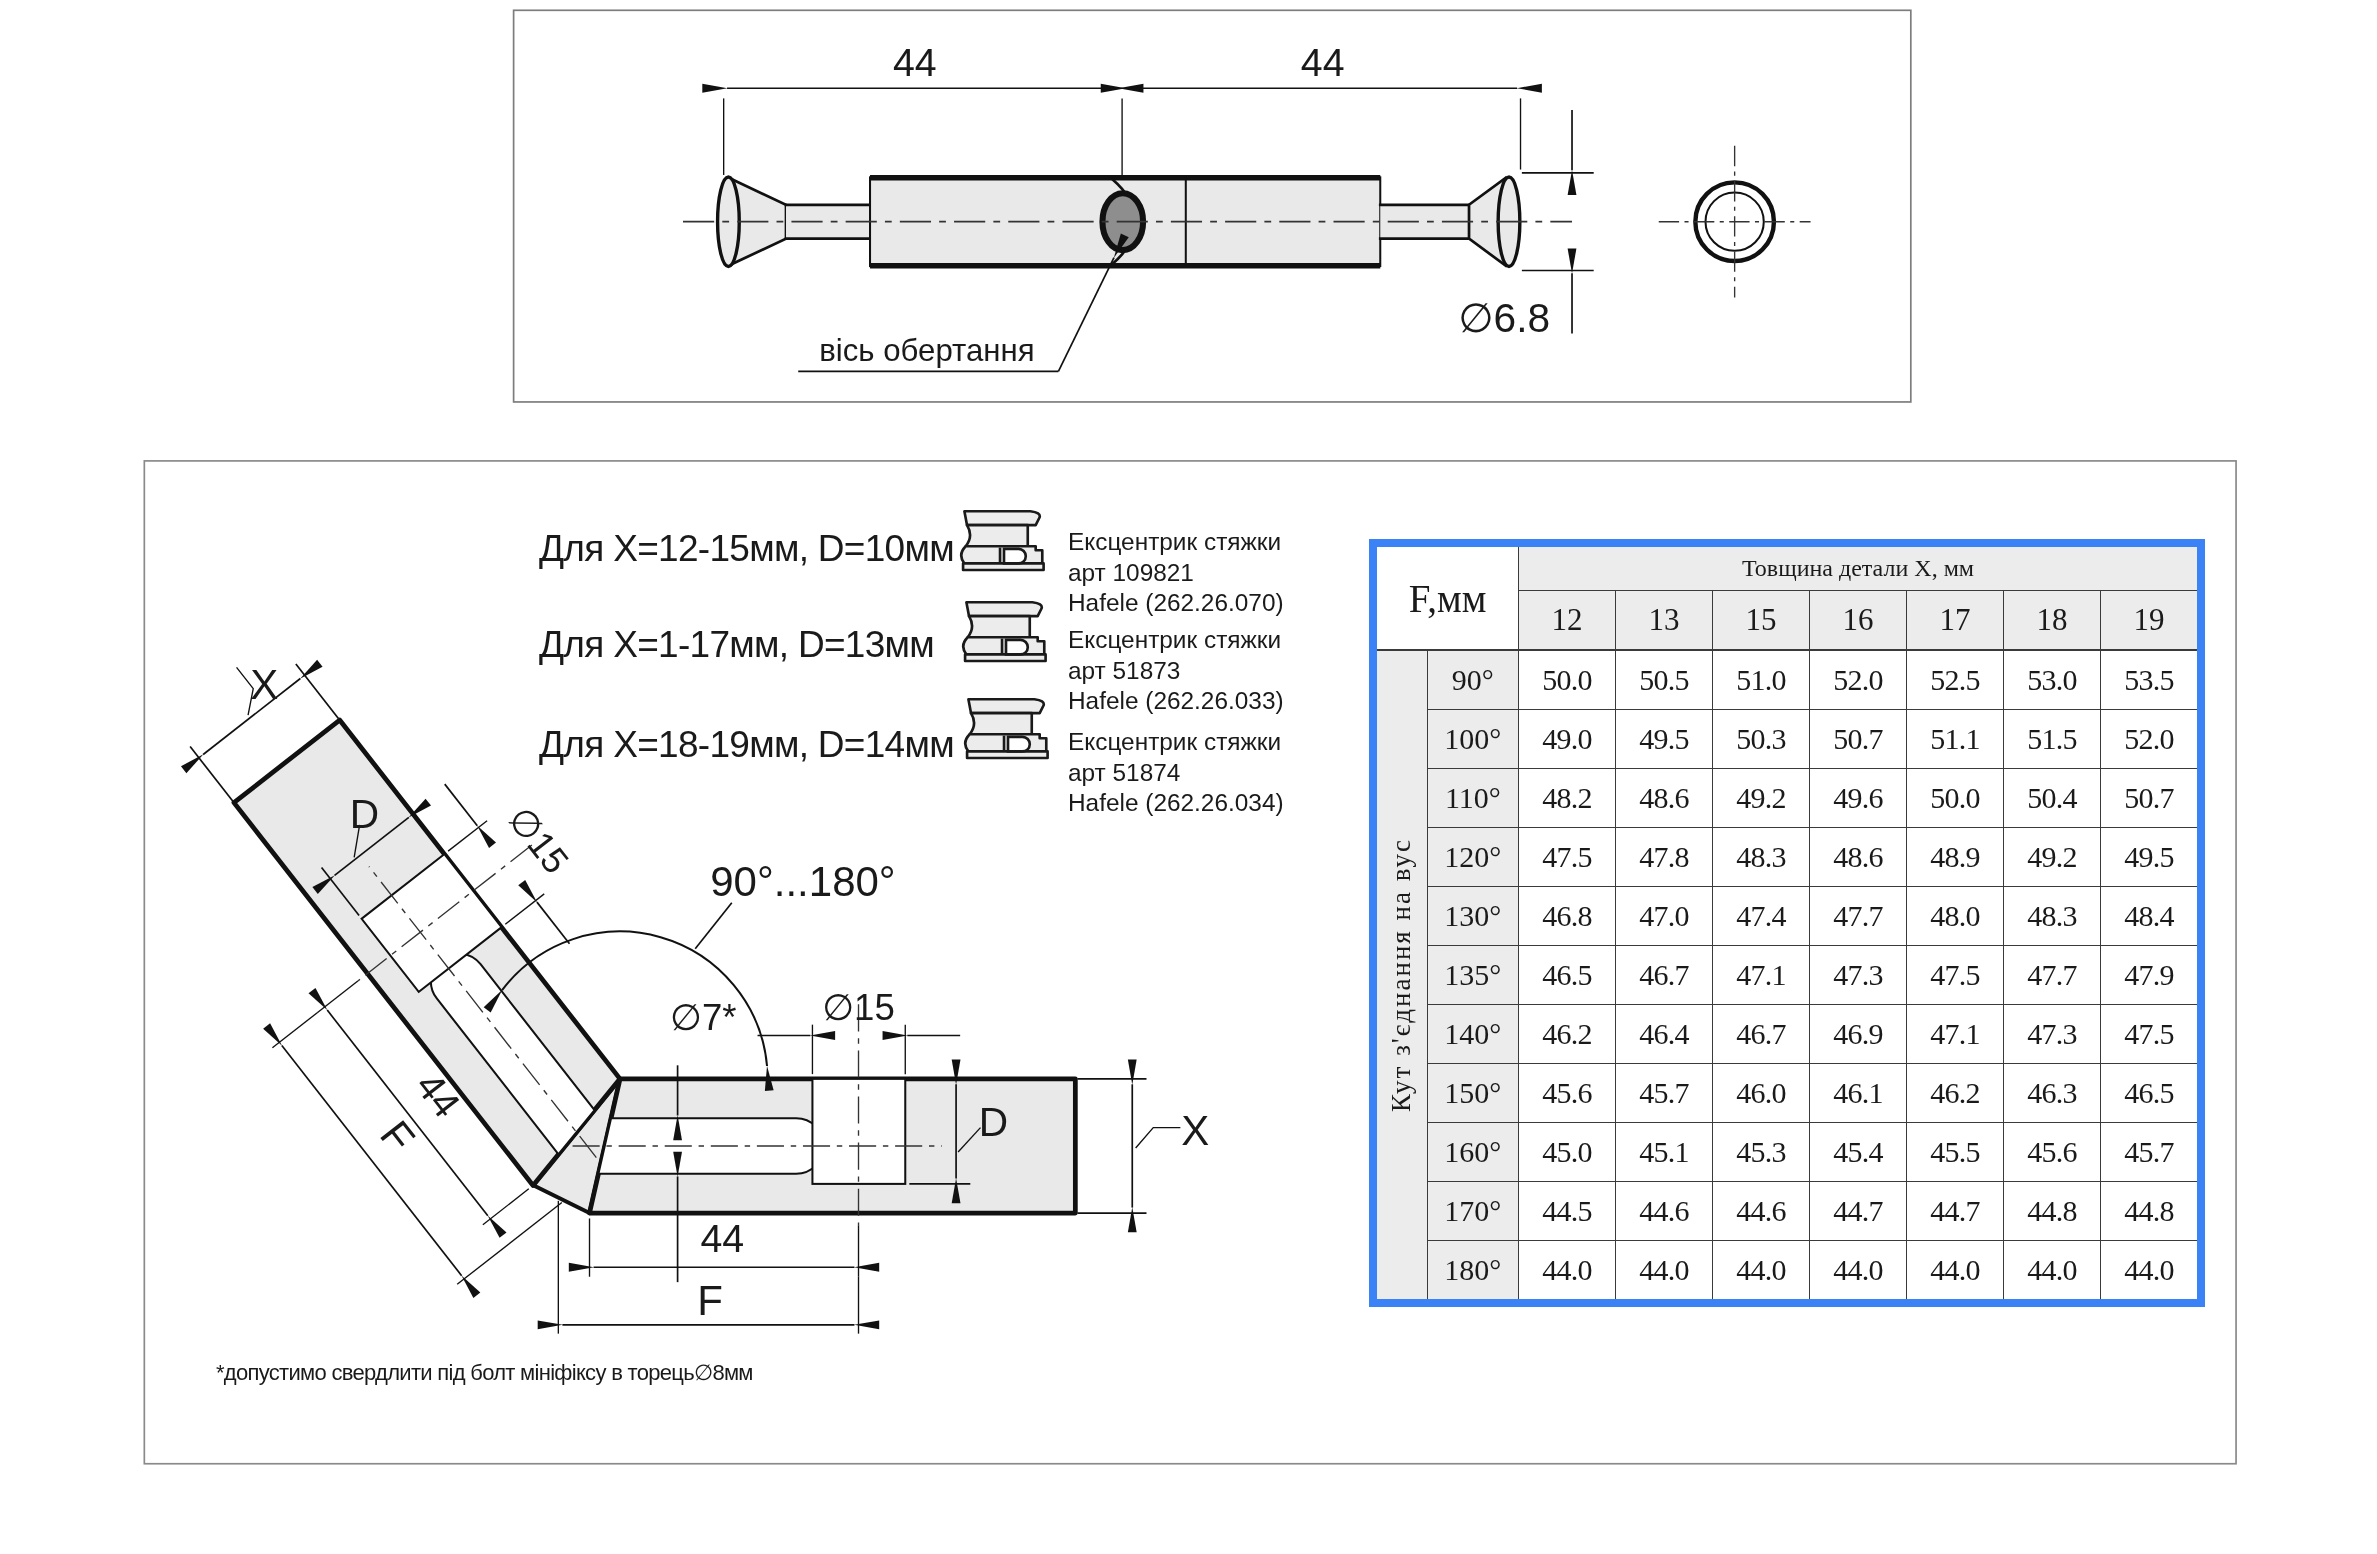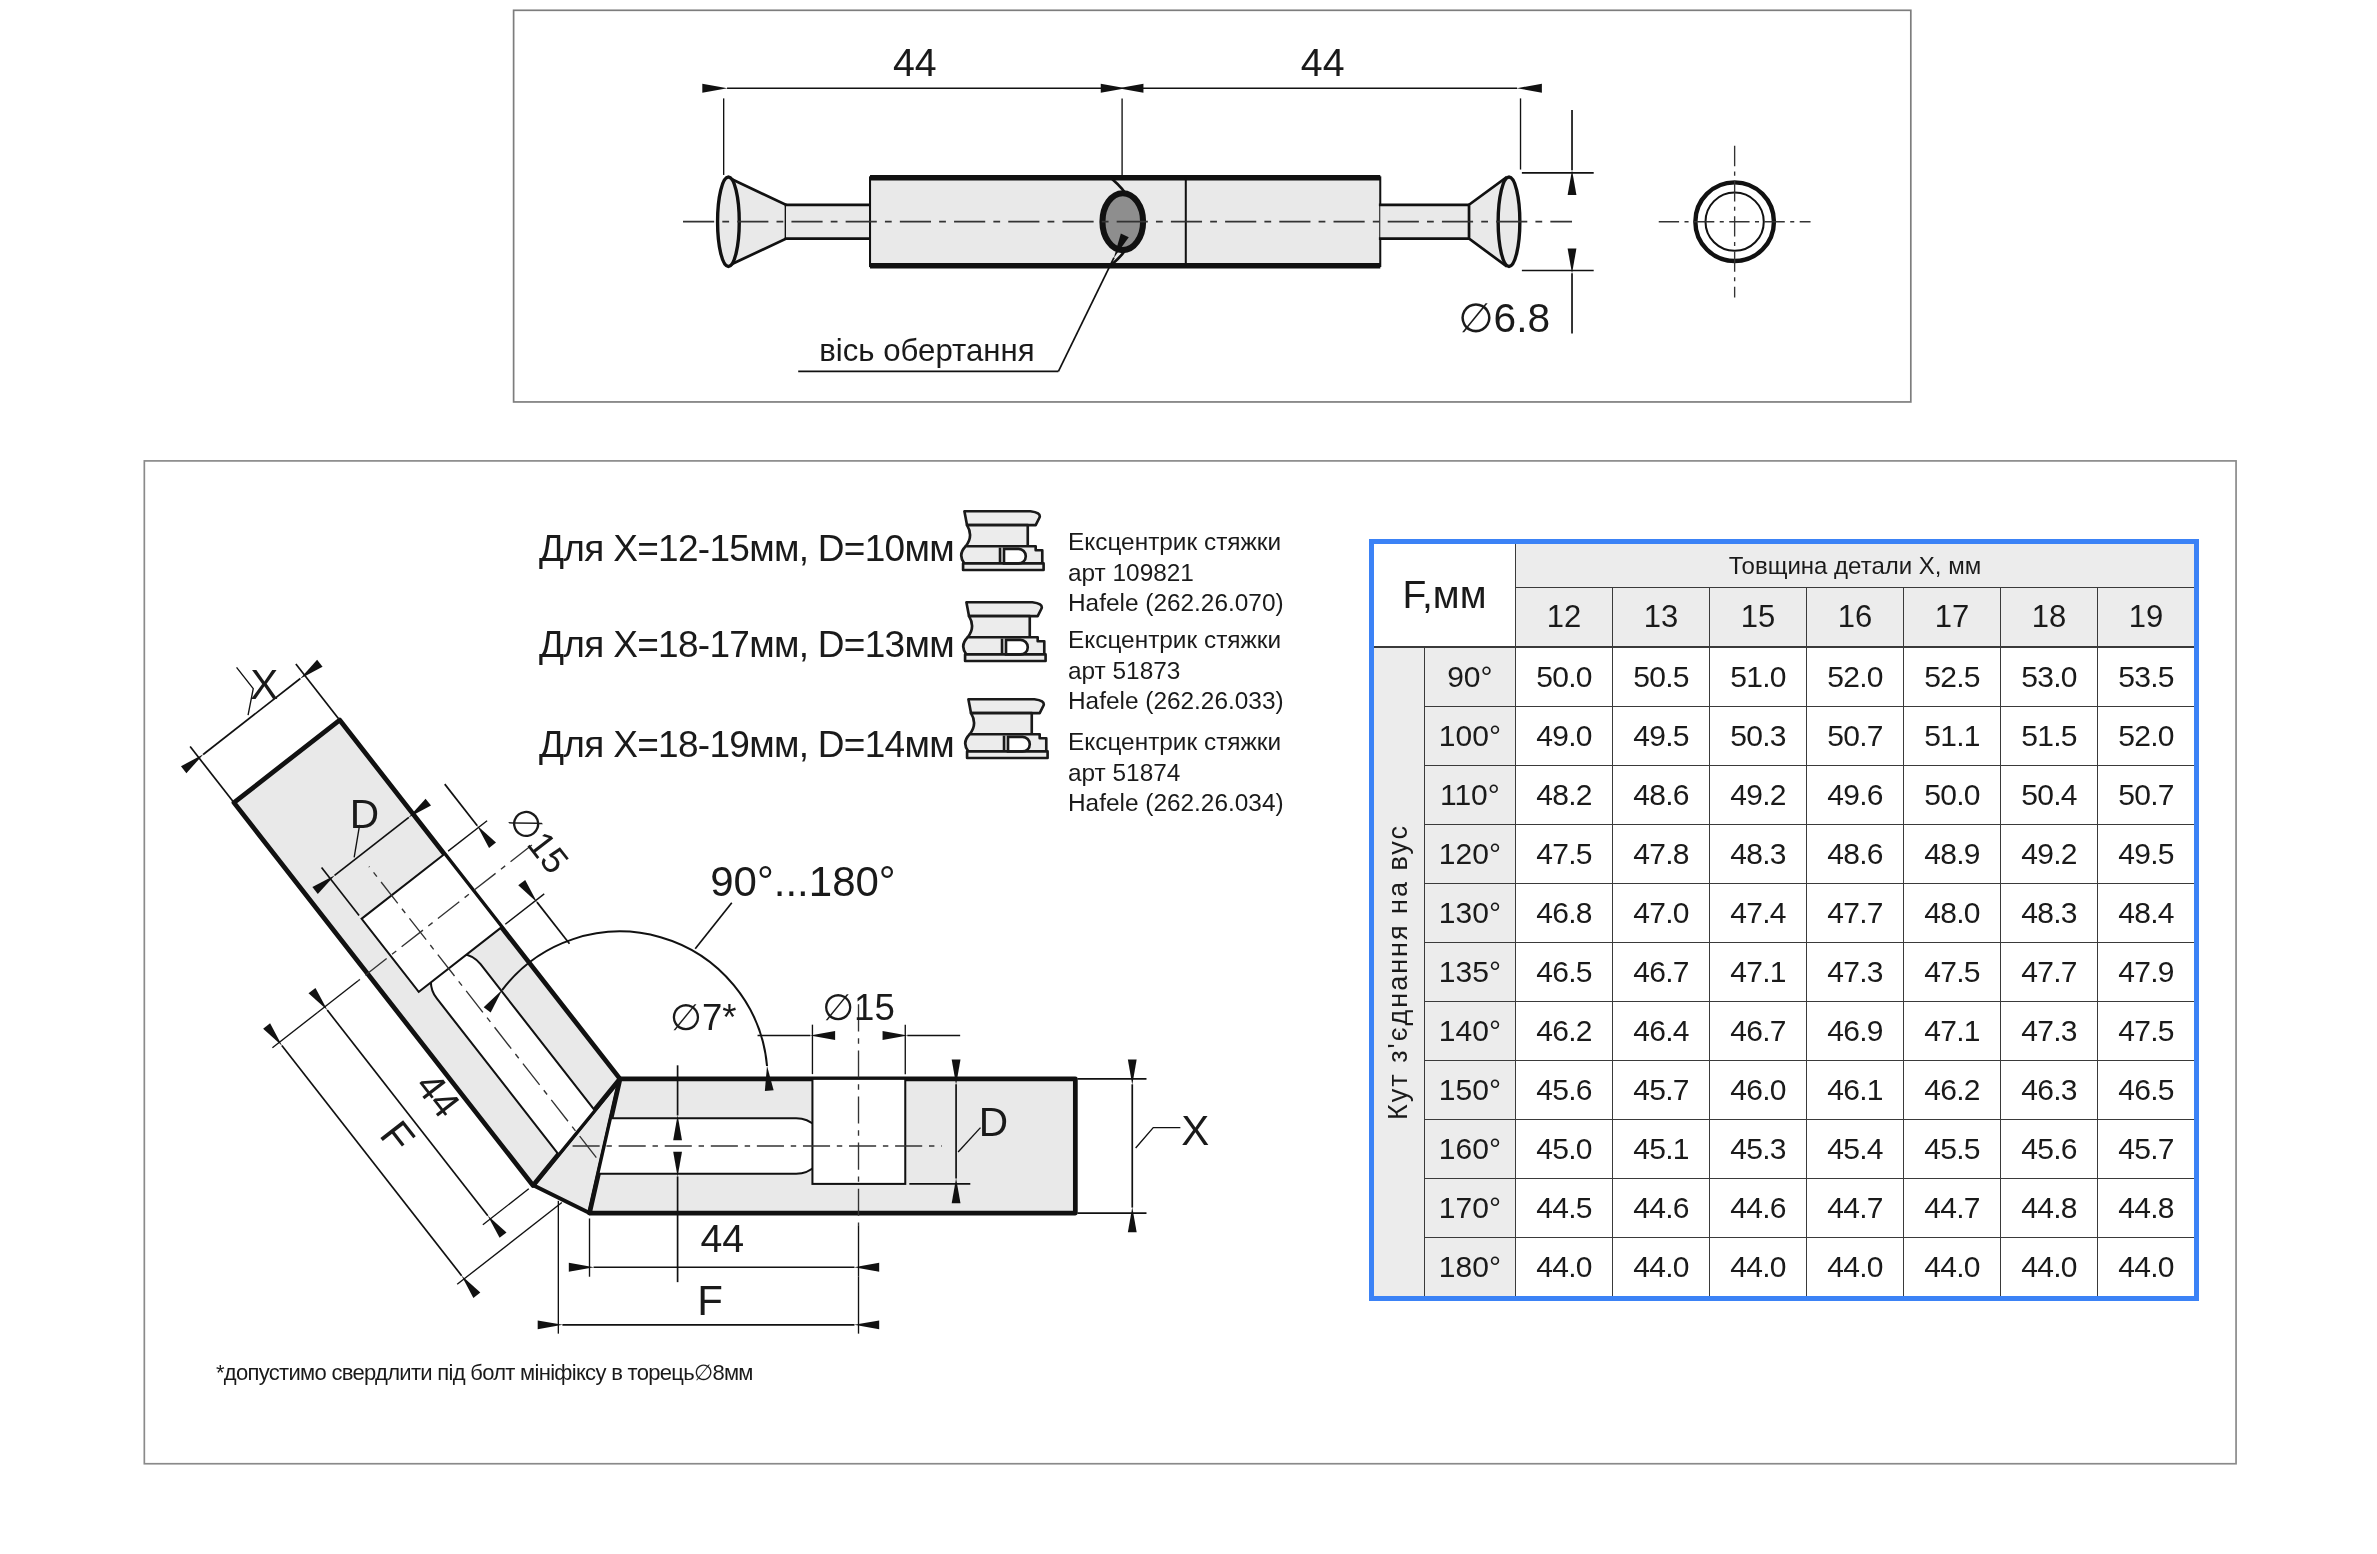--- a/index.html
+++ b/index.html
@@ -11,21 +11,21 @@
   .artblock{font-size:24.4px;line-height:30.5px;white-space:nowrap;margin-top:29px;}
   .cam-icon{display:block;}
   .camfill{fill:#ececec;stroke:#1a1a1a;stroke-width:4;stroke-linejoin:round;}
   .camD{fill:#fff;stroke:#1a1a1a;stroke-width:4;}
   .camline{stroke:#1a1a1a;stroke-width:4;}
   
   .footnote{font-size:22px;letter-spacing:-0.7px;white-space:nowrap;}
   
   table.spec{border-collapse:collapse;table-layout:fixed;background:#fff;}
   table.spec th,table.spec td{border:1.4px solid #3a3a3a;padding:0;text-align:center;vertical-align:middle;font-weight:normal;}
-  table.spec{border:5px solid #3b82f6;}
+  table.spec{border:8px solid #3b82f6;font-family:Liberation Serif, serif;}
   .fcell{width:141px;font-size:39px;background:#fff;border-bottom-width:2.7px !important;}
   .gray{background:#ececec;}
   .title-cell{height:43px;font-size:24px;}
   .colnum{height:58px;font-size:31px;border-bottom-width:2.7px !important;}
   .strip{width:49px;}
   .vtext{writing-mode:vertical-rl;transform:rotate(180deg);font-size:27px;letter-spacing:2px;white-space:nowrap;margin:0 auto;}
   .ang{width:89px;height:58px;font-size:30px;}
   .val{width:96px;font-size:30px;letter-spacing:-0.7px;}
 </style>
 </head>
@@ -157,21 +157,21 @@
     <text x="1466" y="1676" font-size="60" text-anchor="middle">D</text>
     <text x="1764" y="1690" font-size="62" text-anchor="middle">X</text>
     <text x="631" y="1628" font-size="58" text-anchor="middle" transform="rotate(52 631 1628)">44</text>
     <text x="570" y="1690" font-size="62" text-anchor="middle" transform="rotate(52 570 1690)">F</text>
     <text x="1066" y="1848" font-size="58" text-anchor="middle">44</text>
     <text x="1048" y="1940" font-size="62" text-anchor="middle">F</text>
   </g>
 </svg>
 
 <div class="abs cond" style="left:539px;top:528px">Для X=12-15мм, D=10мм</div>
-<div class="abs cond" style="left:539px;top:624px">Для X=18-17мм, D=13мм</div>
+<div class="abs cond" style="left:539px;top:624px">Для X=1-17мм, D=13мм</div>
 <div class="abs cond" style="left:539px;top:724px">Для X=18-19мм, D=14мм</div>
 
 <div class="abs" style="left:957px;top:508px">
   <svg class="cam-icon" width="94" height="66" viewBox="0 0 140 100">
     <path class="camfill" d="M10,5 L110,5 Q126,7 124,14 L118,26 L14,26 Z"></path>
     <path class="camfill" d="M14,26 L106,26 L106,58 L12,58 C20,48 20,36 14,26 Z"></path>
     <path class="camfill" d="M12,58 L118,58 L118,64 L128,64 L128,84 L10,84 C3,75 4,66 12,58 Z"></path>
     <rect class="camfill" x="8" y="84" width="122" height="10"></rect>
     <line class="camline" x1="64" y1="60" x2="64" y2="84"></line>
     <path class="camD" d="M70,62 L92,62 A11,11 0 0 1 92,84 L70,84 Z"></path>

